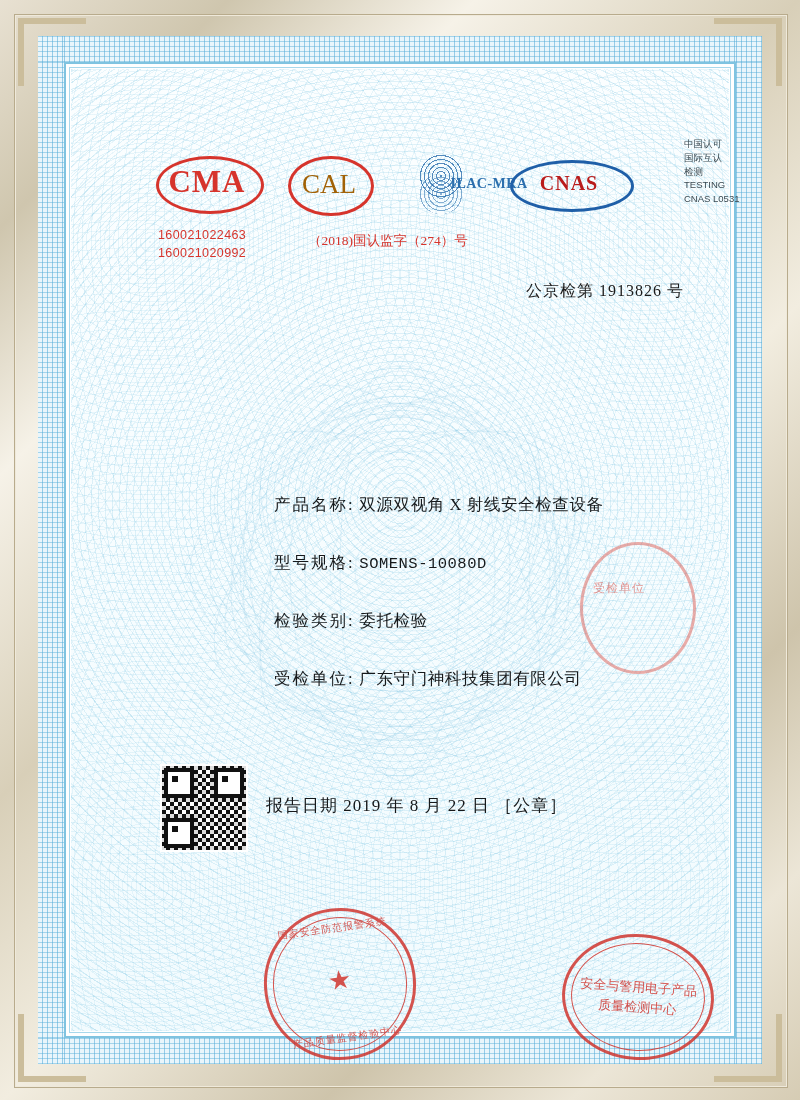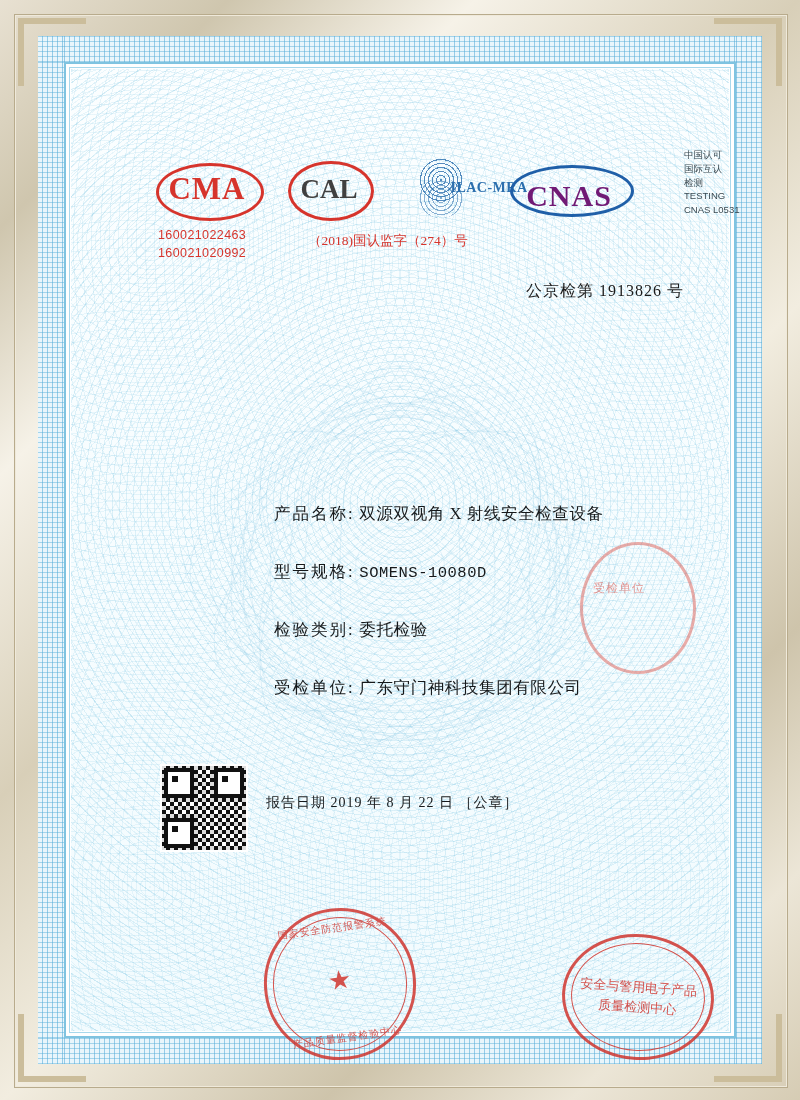--- a/index.html
+++ b/index.html
@@ -114,21 +114,21 @@
     position: absolute;
     left: 40px; top: 40px; right: 40px; bottom: 40px;
   }
 
   
   .logos {
     position: absolute;
     left: 78px; top: 78px;
     width: 520px; height: 70px;
     display: flex;
-    align-items: center;
+    align-items: flex-start;
     gap: 26px;
   }
   .logo-cma, .logo-cal, .logo-ilac, .logo-cnas {
     position: relative;
   }
   .logo-cma {
     width: 104px; height: 56px;
   }
   .logo-cma .ring {
     position: absolute; left: 0; top: 2px;
@@ -150,22 +150,22 @@
   .logo-cal .ring {
     position: absolute; left: 2px; top: 2px;
     width: 80px; height: 54px;
     border: 3px solid #d6342c;
     border-radius: 50%;
   }
   .logo-cal .txt {
     position: absolute; left: 0; top: 0;
     width: 86px; height: 60px;
     display: flex; align-items: center; justify-content: center;
-    color: #404040;
-    font-weight: bold;
+    color: #a16207;
+    font-weight: normal;
     font-size: 27px;
     letter-spacing: 0px;
   }
   .logo-ilac { width: 86px; height: 62px; }
   .logo-ilac .txt {
     position: absolute; left: 0; top: 22px; width: 86px;
     text-align: center;
     color: #2b6fae;
     font-weight: bold;
     font-size: 14px;
@@ -187,32 +187,32 @@
     opacity: .55;
   }
   .logo-cnas { width: 120px; height: 60px; }
   .logo-cnas .ell {
     position: absolute; left: 0; top: 6px;
     width: 118px; height: 46px;
     border: 3px solid #1f5fa8;
     border-radius: 50%;
   }
   .logo-cnas .txt {
-    position: absolute; left: 0; top: 8px;
+    position: absolute; left: 0; top: 0;
     width: 118px; height: 58px;
     display: flex; align-items: center; justify-content: center;
-    color: #701a75;
+    color: #b91c1c;
     font-weight: bold;
-    font-size: 30px;
+    font-size: 20px;
     letter-spacing: 1px;
   }
 
   .cnas-side {
     position: absolute;
-    left: 606px; top: 72px;
+    left: 606px; top: 61px;
     width: 110px;
     color: #3b4a52;
     font-family: "Liberation Sans", sans-serif;
     font-size: 9.5px;
     line-height: 1.45;
   }
   .cnas-side div { white-space: nowrap; }
 
   .cert-numbers {
     position: absolute;
@@ -249,21 +249,20 @@
     font-size: 46px;
     font-weight: bold;
     letter-spacing: 24px;
     text-indent: 24px;
   }
 
   .fields {
     position: absolute;
     left: 196px; top: 418px;
     width: 420px;
-    margin-top: 9px;
   }
   .field-row {
     margin-bottom: 36px;
     font-size: 16.5px;
     color: #16191b;
     letter-spacing: 0.6px;
     white-space: nowrap;
   }
   .field-label { letter-spacing: 2px; }
   .field-value { letter-spacing: 0.6px; }
@@ -295,21 +294,21 @@
     width: 6px; height: 6px; background: #111;
     display: block;
   }
   .qr .e1 { left: 2px; top: 2px; }
   .qr .e2 { right: 2px; top: 2px; }
   .qr .e3 { left: 2px; bottom: 2px; }
 
   .report-date {
     position: absolute;
     left: 188px; top: 718px;
-    font-size: 14px;
+    font-size: 17px;
     color: #16191b;
     letter-spacing: 1px;
     white-space: nowrap;
   }
 
   .org-lines {
     position: absolute;
     left: 0; right: 0; top: 784px;
     text-align: center;
     color: #16191b;

